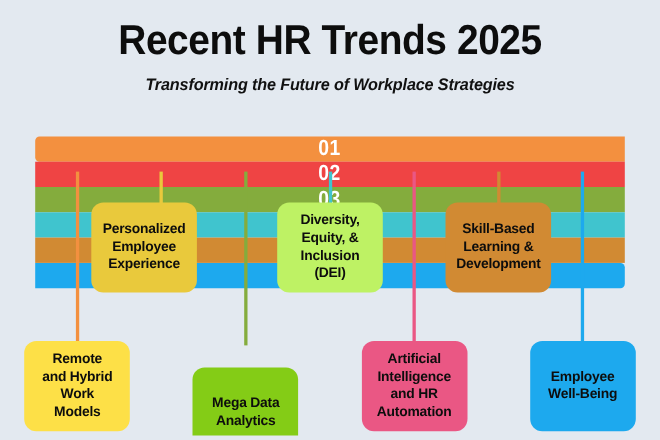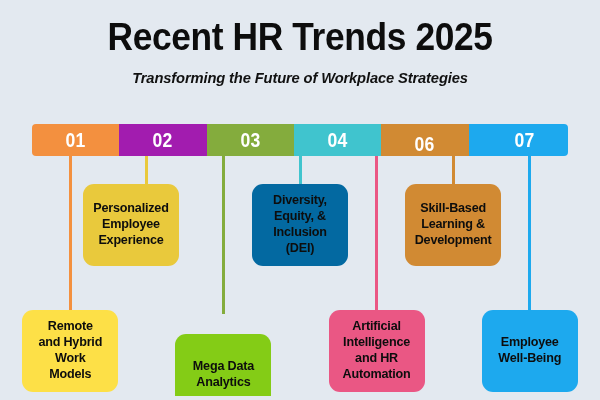--- a/index.html
+++ b/index.html
@@ -52,20 +52,21 @@
   }
 
   
   #strip {
     position: absolute;
     left: 32px;
     top: 124px;
     width: 536px;
     height: 32px;
     display: flex;
+    flex-direction: column;
   }
   .strip-seg {
     flex: 1 1 0;
     display: flex;
     align-items: center;
     justify-content: center;
     color: #ffffff;
     font-family: "Liberation Sans Narrow", "Liberation Sans", sans-serif;
     font-size: 20px;
     font-weight: bold;
@@ -121,21 +122,21 @@
 
   <div id="header">
     <h1 id="title">Recent HR Trends 2025</h1>
     <div id="subtitle">Transforming the Future of Workplace Strategies</div>
   </div>
 
   <div id="strip">
       <div class="strip-seg" style="background: rgb(243, 144, 63);">
         <span>01</span>
       </div>
-      <div class="strip-seg" style="background: #a21caf;">
+      <div class="strip-seg" style="background: #ef4444;">
         <span>02</span>
       </div>
       <div class="strip-seg" style="background: rgb(132, 172, 61);">
         <span>03</span>
       </div>
       <div class="strip-seg" style="background: rgb(64, 196, 206);">
         <span>04</span>
       </div>
       <div class="strip-seg" style="background: rgb(209, 138, 51); align-items: flex-end;">
         <span>06</span>
@@ -164,21 +165,21 @@
       </div>
       <div class="card upper" style="background: rgb(233, 201, 60); left: 83px; top: 184px; width: 96px; height: 82px;">
         <div class="card-label">Personalized
 Employee
 Experience</div>
       </div>
       <div class="card lower" style="background: #84cc16; left: 175.429px; top: 310px; width: 96px; height: 82px; margin-top: 24px;">
         <div class="card-label">Mega Data
 Analytics</div>
       </div>
-      <div class="card upper" style="background: #0369a1; left: 252px; top: 184px; width: 96px; height: 82px;">
+      <div class="card upper" style="background: #bef264; left: 252px; top: 184px; width: 96px; height: 82px;">
         <div class="card-label">Diversity,
 Equity, &amp;
 Inclusion
 (DEI)</div>
       </div>
       <div class="card lower" style="background: rgb(234, 87, 132); left: 328.571px; top: 310px; width: 96px; height: 82px;">
         <div class="card-label">Artificial
 Intelligence
 and HR
 Automation</div>

